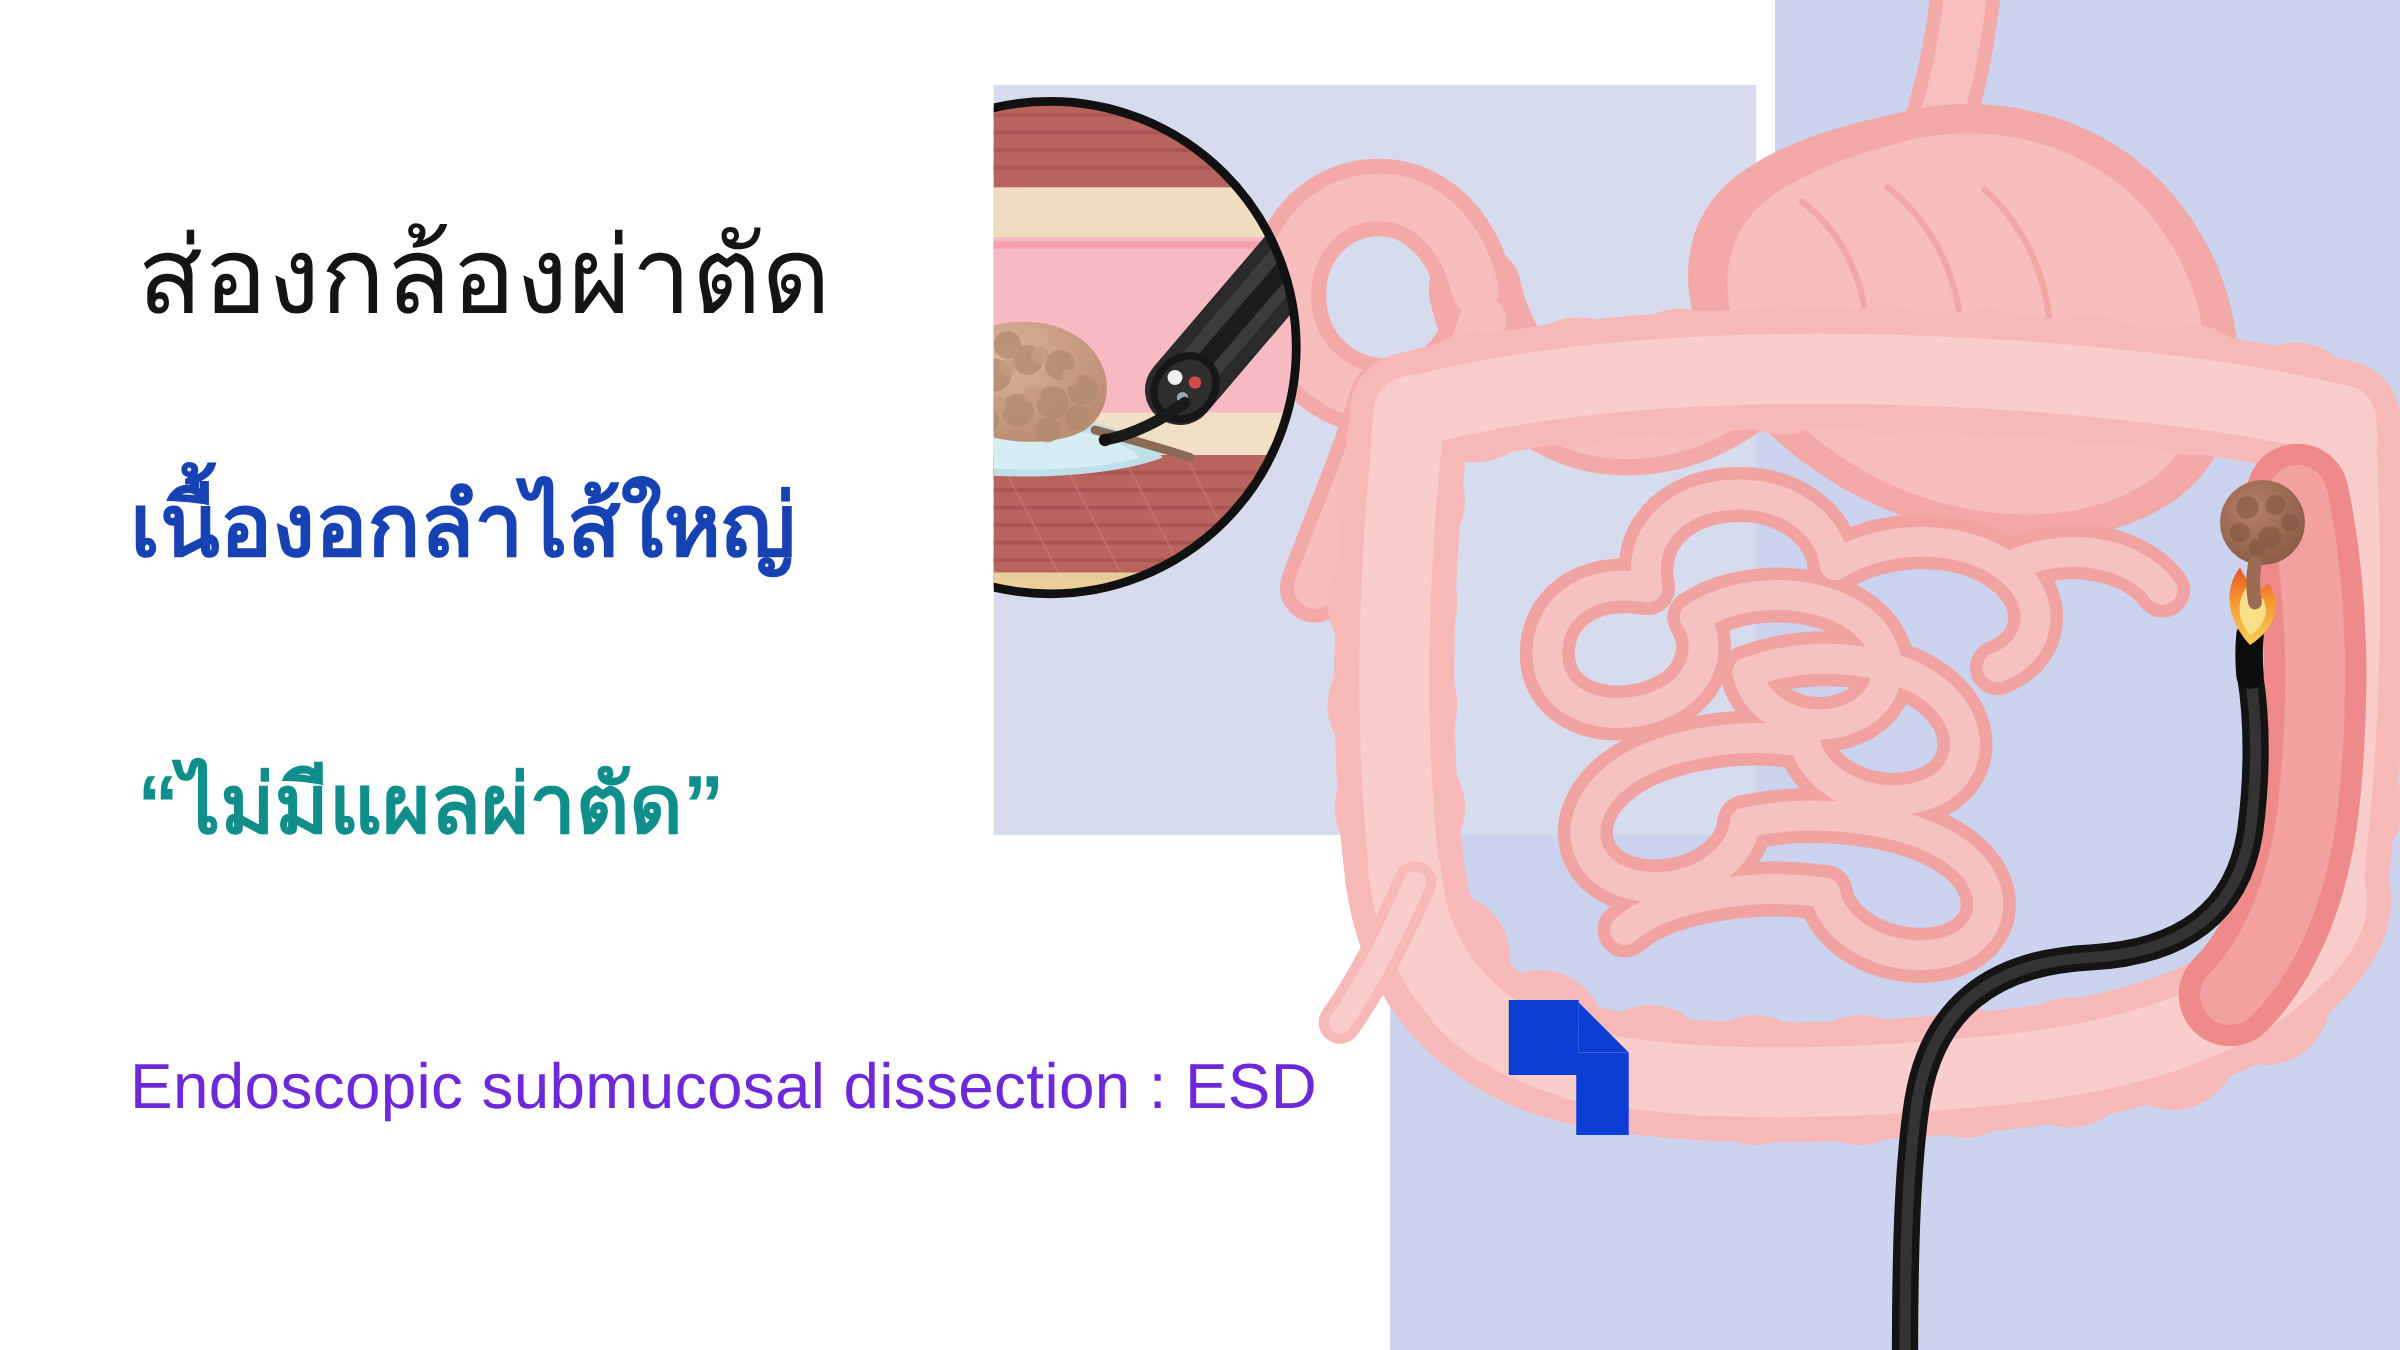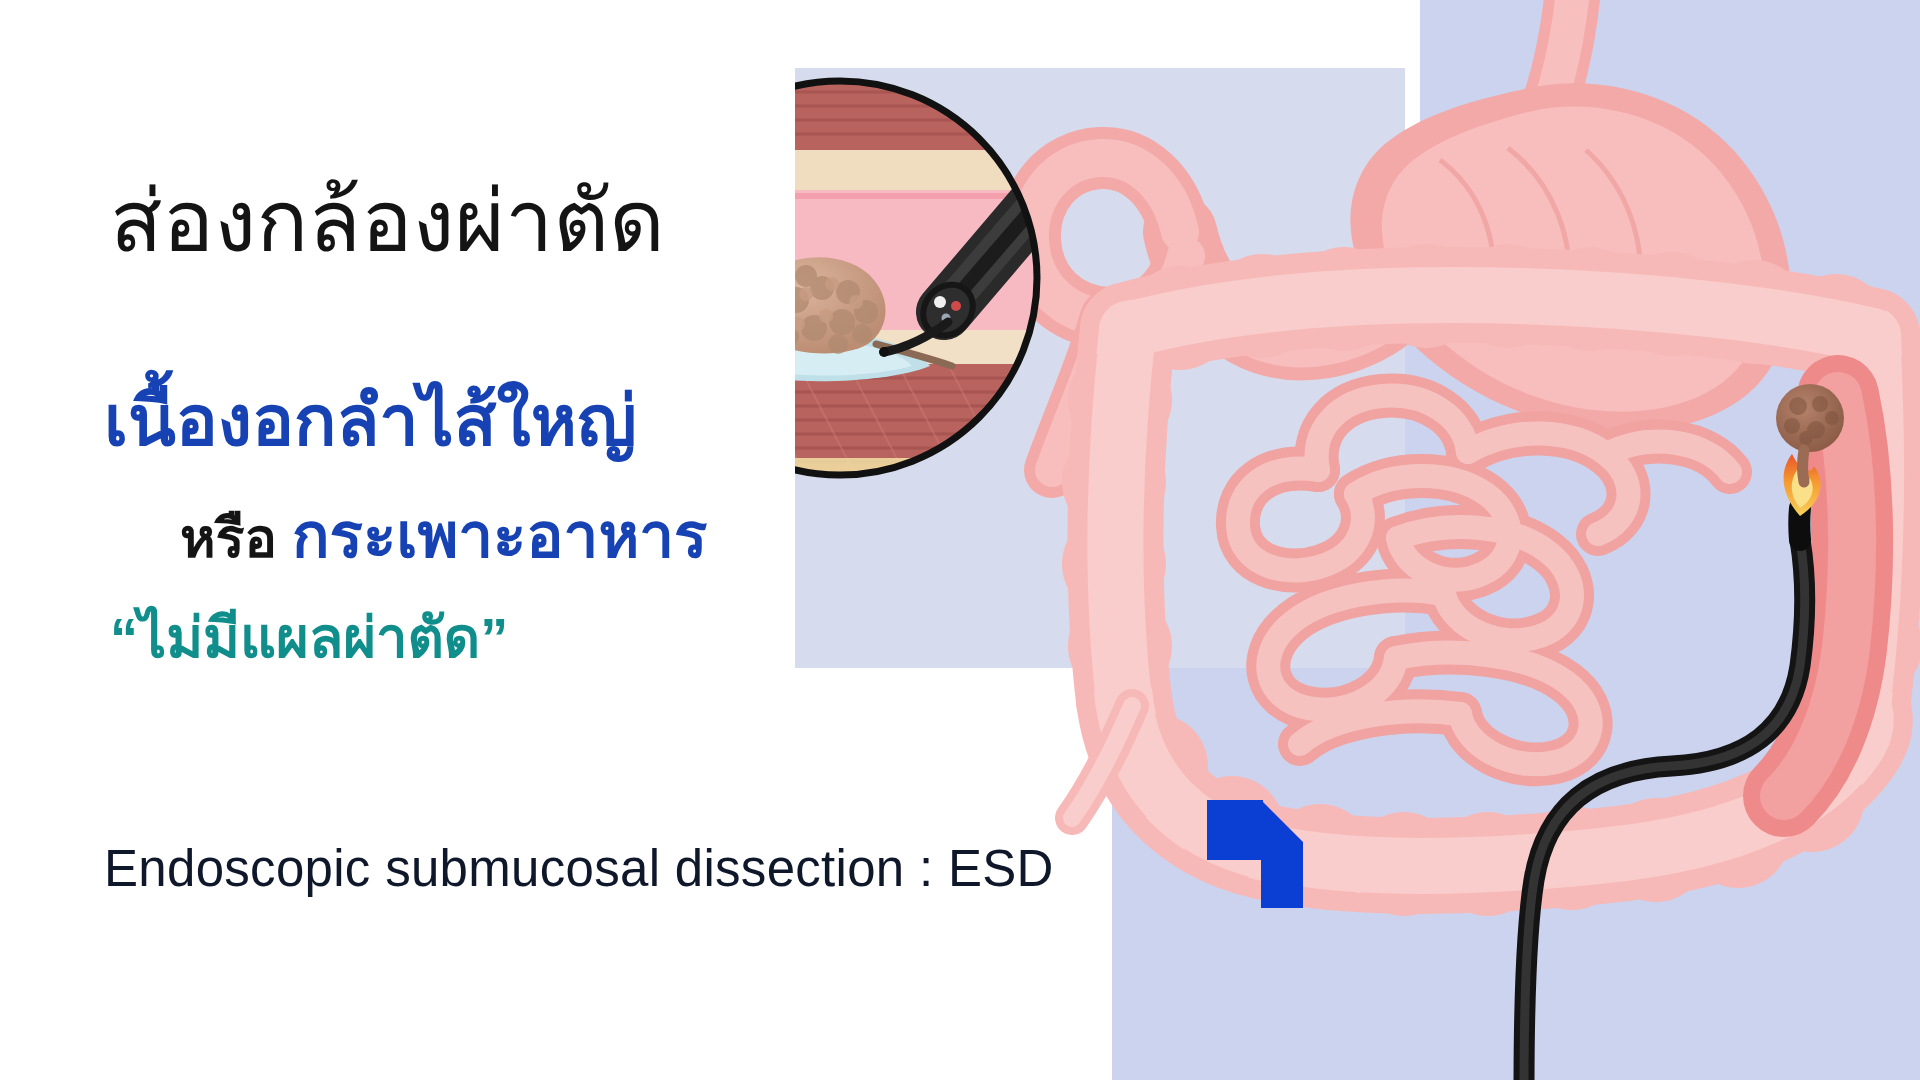--- a/index.html
+++ b/index.html
@@ -45,32 +45,32 @@
     left:180px; top:505px;
     font-size:54px;
     line-height:1.0;
     white-space:nowrap;
   }
   .line-or .or-word { color:#141414; font-weight:700; }
   .line-or .or-organ2 { color:#1742b4; font-weight:700; font-size:62px; }
   .line-quote {
     position:absolute;
     left:110px; top:610px;
-    font-size:56px;
+    font-size:66px;
     line-height:1.0;
     color:#0f8e8b;
     font-weight:700;
     white-space:nowrap;
   }
   .caption-en {
     position:absolute;
     left:104px; top:843px;
     font-size:51px;
     line-height:1.0;
-    color:#0f172a;
+    color:#6d28d9;
     font-weight:400;
     letter-spacing:0.3px;
     white-space:nowrap;
   }
   
   .logo-mark {
     position:absolute;
     left:1205px; top:798px;
     width:100px; height:112px;
   }
@@ -442,24 +442,20 @@
       <circle cx="840" cy="278" r="197" fill="none" stroke="#111111" stroke-width="7"></circle>
     </g>
   </svg>
 
   <div class="text-col">
 
     <div class="title-main">ส่องกล้องผ่าตัด</div>
 
     <div class="line-organ">เนื้องอกลำไส้ใหญ่</div>
 
-    <div class="line-or">
-      <span class="or-word">หรือ</span>
-      <span class="or-organ2">กระเพาะอาหาร</span>
-    </div>
 
     <div class="line-quote">“ไม่มีแผลผ่าตัด”</div>
 
     <div class="caption-en">Endoscopic submucosal dissection : ESD</div>
   </div>
 
   <svg class="logo-mark" viewBox="0 0 100 112" aria-hidden="true">
     <path d="M2,2 H58 V44 H98 V110 H56 V62 H2 Z" fill="#0b3fd4"></path>
     <path d="M58,44 H98 L58,4 Z" fill="#0b3fd4"></path>
   </svg>

